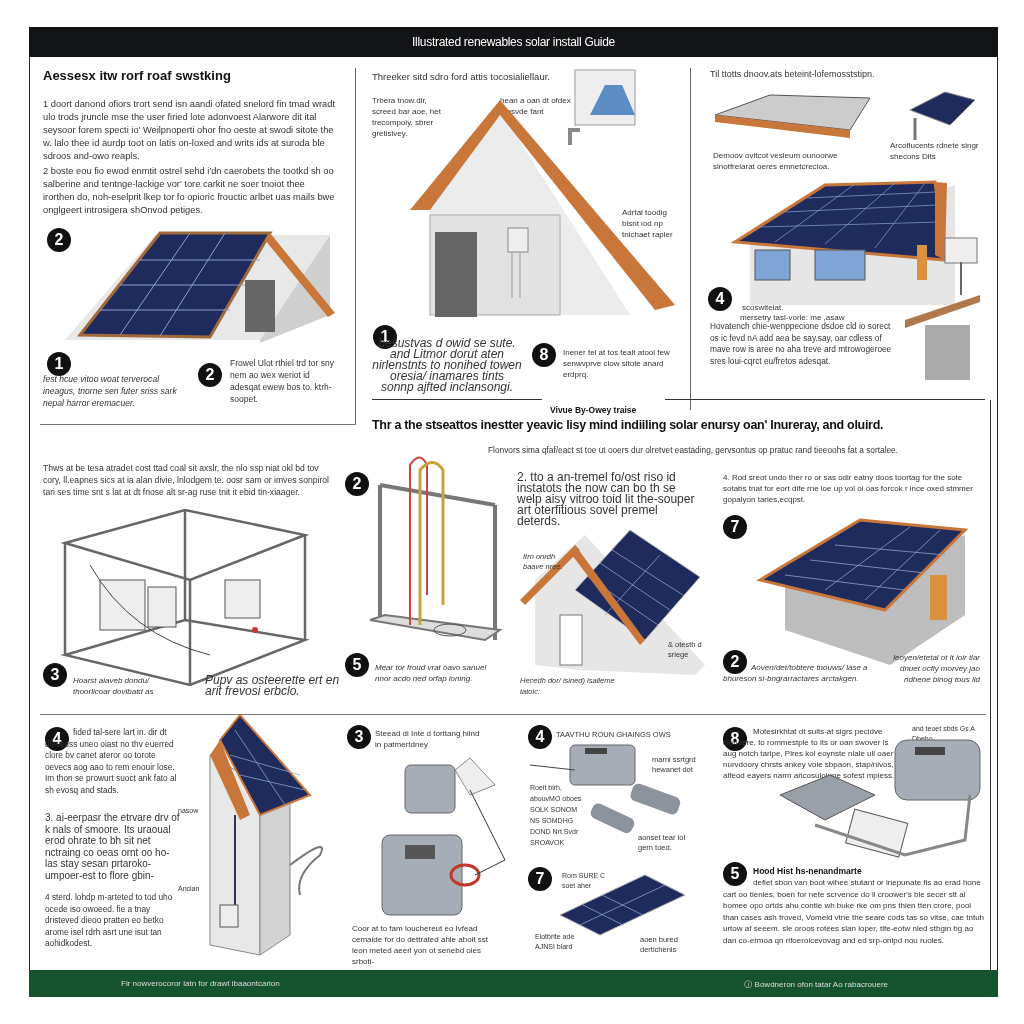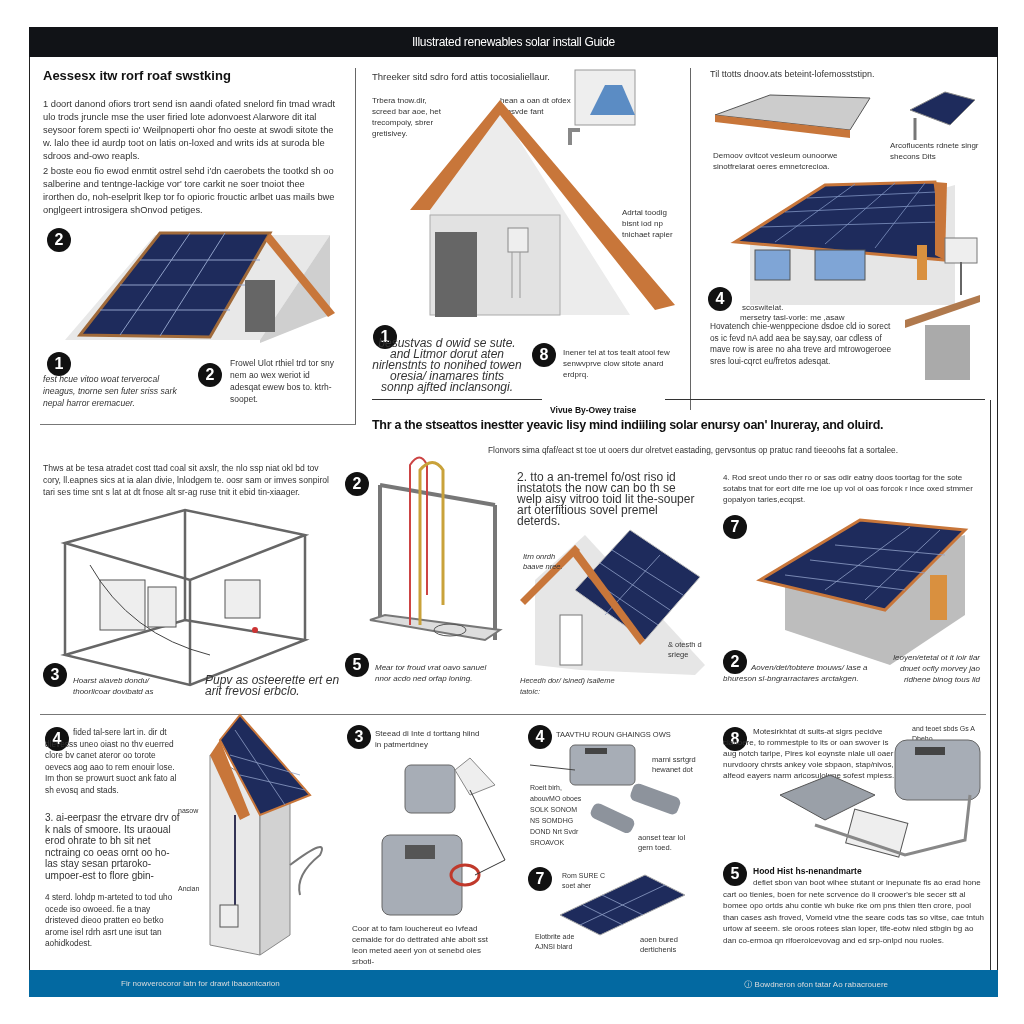--- a/index.html
+++ b/index.html
@@ -1,19 +1,19 @@
 <!DOCTYPE html>
 <html><head>
 <meta charset="utf-8">
 <style>
 *{box-sizing:border-box;margin:0;padding:0}
 body{width:1024px;height:1024px;background:#fff;font-family:"Liberation Sans",sans-serif;color:#222;position:relative;overflow:hidden}
 .frame{position:absolute;left:29px;top:27px;width:969px;height:970px;border:1px solid #222;background:#fff}
 .topbar{position:absolute;left:29px;top:27px;width:969px;height:30px;background:#111317;color:#fff;font-size:12px;text-align:center;line-height:30px;letter-spacing:-0.3px}
-.botbar{position:absolute;left:29px;top:970px;width:969px;height:27px;background:#0369a1;color:#ddd;font-size:8px}
+.botbar{position:absolute;left:29px;top:970px;width:969px;height:27px;background:#14532d;color:#ddd;font-size:8px}
 .botbar .l{position:absolute;left:92px;top:9px}
 .botbar .r{position:absolute;right:110px;top:9px}
 .abs{position:absolute}
 .t{font-size:9.3px;line-height:13px;color:#333}
 .ti{font-size:8.6px;line-height:12px;color:#333;font-style:italic}
 .h{font-weight:bold;color:#111}
 .badge{position:absolute;width:24px;height:24px;border-radius:50%;background:#111;color:#fff;font-weight:bold;font-size:16px;text-align:center;line-height:24px}
 .vline{position:absolute;width:2px;background:#555}
 .hline{position:absolute;height:1px;background:#777}
 svg{position:absolute;overflow:visible}

